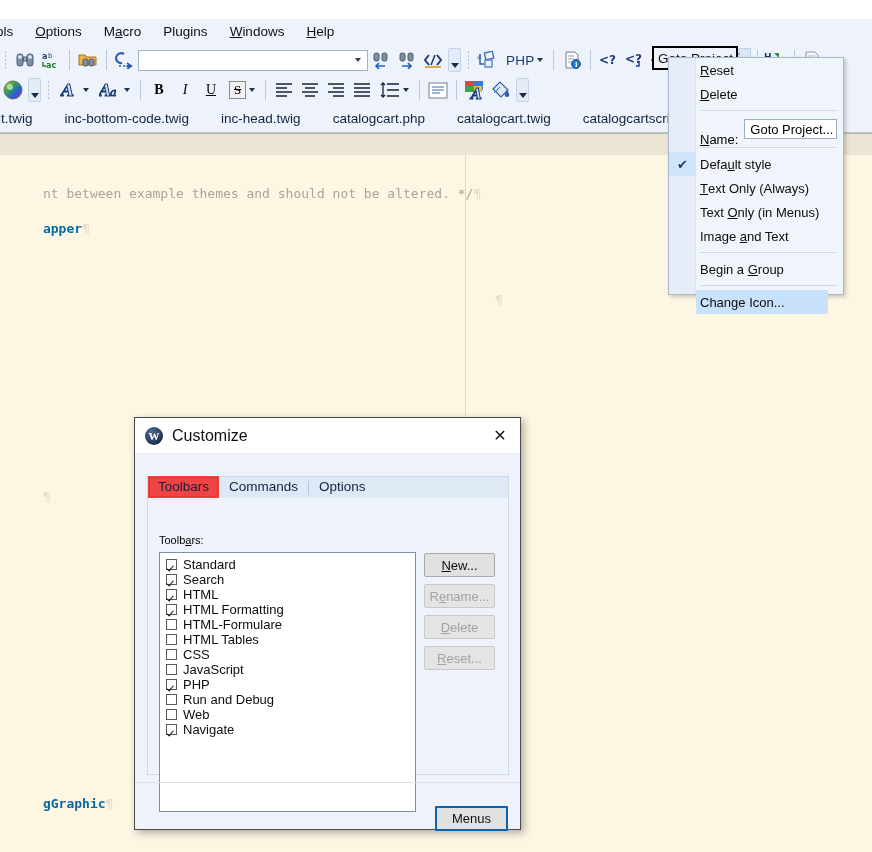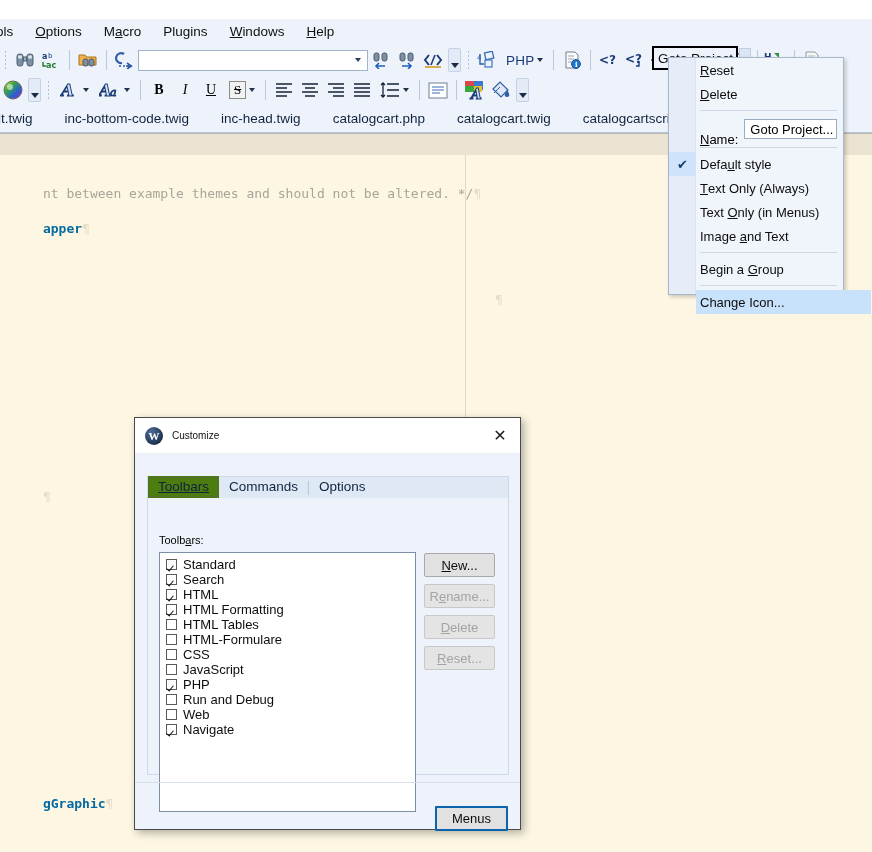--- a/index.html
+++ b/index.html
@@ -170,21 +170,21 @@
     height: 36px; background: #ffffff; display: flex; align-items: center;
     padding: 0 6px 0 10px; border-bottom: 1px solid #eceff3;
   }
   .dlg-logo {
     width: 18px; height: 18px; border-radius: 50%;
     background: radial-gradient(circle at 35% 30%, #4e6d94, #1b2f4d 75%);
     color: #fff; font-size: 11px; font-weight: bold;
     display: flex; align-items: center; justify-content: center; margin-right: 9px;
     font-family: "Liberation Serif", serif;
   }
-  .dlg-title .t { font-size: 10px; color: #101010; }
+  .dlg-title .t { font-size: 16px; color: #101010; }
   .dlg-close {
     margin-left: auto; width: 28px; height: 28px;
     display: flex; align-items: center; justify-content: center;
     font-size: 16px; color: #1a1a1a; cursor: default;
   }
   .dlg-body {
     position: absolute; left: 0; top: 36px; width: 385px; height: 375px;
     background: #eef3fb;
   }
   .tabpanel {
@@ -194,21 +194,21 @@
   .tabstrip {
     position: absolute; left: 12px; top: 22px; width: 362px; height: 22px;
     background: #dfe9f6; border: 1px solid #cdd9e8; border-bottom: none;
     display: flex; align-items: flex-end;
   }
   .dtab {
     padding: 2px 10px 3px; font-size: 13.5px; color: #10233f;
     height: 22px; display: flex; align-items: center; cursor: default;
   }
   .dtab.active {
-    background: #4d7c0f; outline: 1px dotted #5a5a5a; outline-offset: -2px; text-decoration: underline;
+    background: #ef4444; outline: 1px dotted #5a5a5a; outline-offset: -2px;
   }
   .dtab-divider { width: 1px; height: 14px; background: #b6c6da; align-self: center; }
   .listbox {
     position: absolute; left: 24px; top: 98px; width: 257px; height: 260px;
     background: #fff; border: 1px solid #7b8fa6; overflow: hidden;
   }
   .lrow {
     height: 15px; display: flex; align-items: center; padding-left: 6px;
     font-size: 13px; color: #0d0d0d; cursor: default;
   }
@@ -633,21 +633,21 @@
       </div>
 
     <div class="ctx-sep"></div>
 
     <div class="ctx-item">
         <span>Begin a <u>G</u>roup</span>
       </div>
 
     <div class="ctx-sep"></div>
 
-    <div class="ctx-item highlight" style="margin-left:27px;padding-left:4px;width:175px;">
+    <div class="ctx-item highlight" style="margin-left:27px;padding-left:4px;width:132px;">
       <span>Change Icon...</span>
     </div>
   </div>
 
   <div class="dlg">
     <div class="dlg-title">
       <div class="dlg-logo">
           <span>W</span>
         </div>
       <div class="t">Customize</div>
@@ -689,25 +689,25 @@
           <div class="lrow">
               <span class="cbx on"></span>
               <span>HTML</span>
             </div>
           <div class="lrow">
               <span class="cbx on"></span>
               <span>HTML Formatting</span>
             </div>
           <div class="lrow">
               <span class="cbx"></span>
+              <span>HTML-Formulare</span>
+            </div>
+          <div class="lrow">
+              <span class="cbx"></span>
               <span>HTML Tables</span>
-            </div>
-          <div class="lrow">
-              <span class="cbx"></span>
-              <span>HTML-Formulare</span>
             </div>
           <div class="lrow">
               <span class="cbx"></span>
               <span>CSS</span>
             </div>
           <div class="lrow">
               <span class="cbx"></span>
               <span>JavaScript</span>
             </div>
           <div class="lrow">

